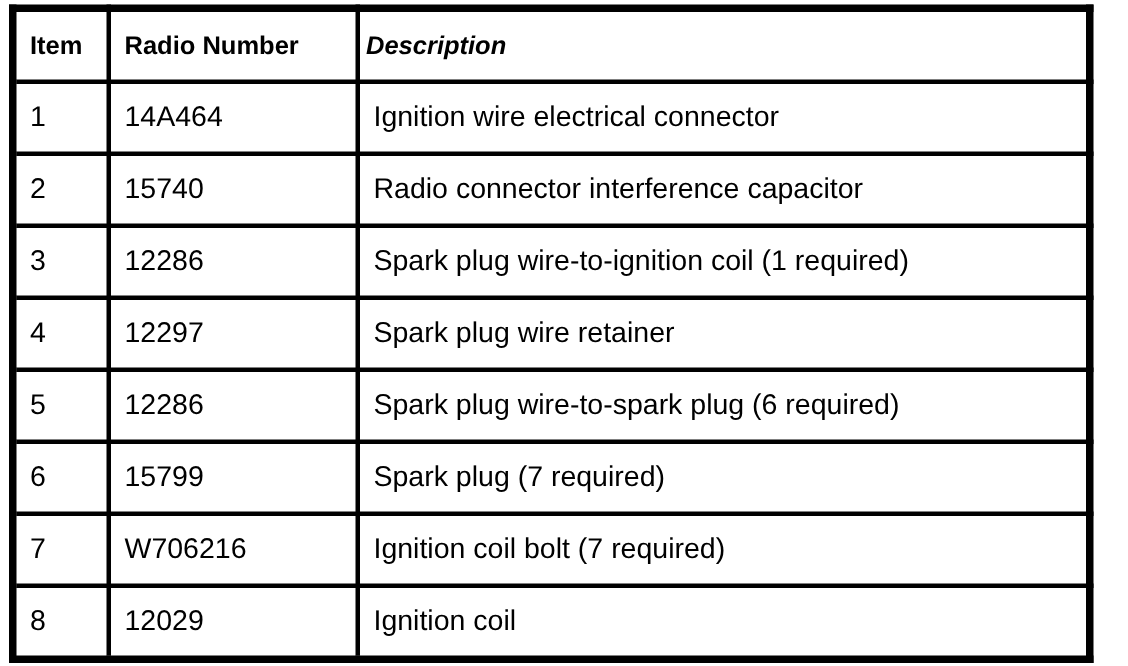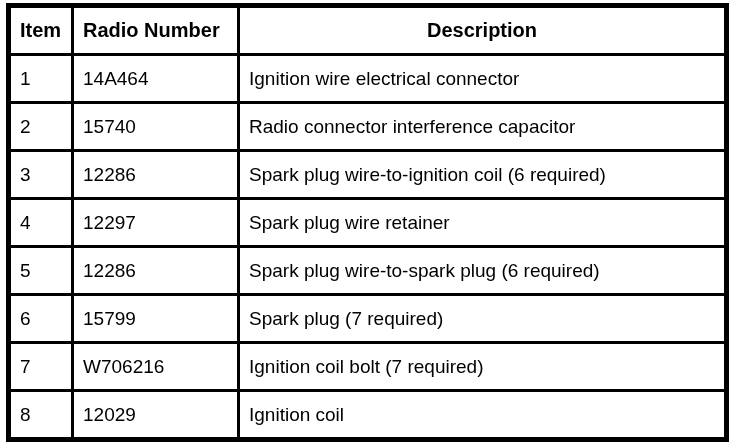--- a/index.html
+++ b/index.html
@@ -36,25 +36,26 @@
     border: 3px solid #000000;
     height: 45px;
     padding: 0 4px 0 9px;
     text-align: left;
     vertical-align: middle;
     white-space: nowrap;
     overflow: hidden;
   }
   table.parts-table th {
     font-weight: bold;
-    font-size: 20px;
+    font-size: 17px;
   }
   table.parts-table th.desc-header {
-    text-align: center;
+    text-align: left;
     padding-left: 4px;
+    font-style: italic;
   }
 </style>
 </head>
 <body>
 
 <div class="page">
   <table class="parts-table">
     <colgroup>
       <col class="col-item">
       <col class="col-part">
@@ -74,21 +75,21 @@
           <td>Ignition wire electrical connector</td>
         </tr>
         <tr>
           <td>2</td>
           <td>15740</td>
           <td>Radio connector interference capacitor</td>
         </tr>
         <tr>
           <td>3</td>
           <td>12286</td>
-          <td>Spark plug wire-to-ignition coil (6 required)</td>
+          <td>Spark plug wire-to-ignition coil (1 required)</td>
         </tr>
         <tr>
           <td>4</td>
           <td>12297</td>
           <td>Spark plug wire retainer</td>
         </tr>
         <tr>
           <td>5</td>
           <td>12286</td>
           <td>Spark plug wire-to-spark plug (6 required)</td>

